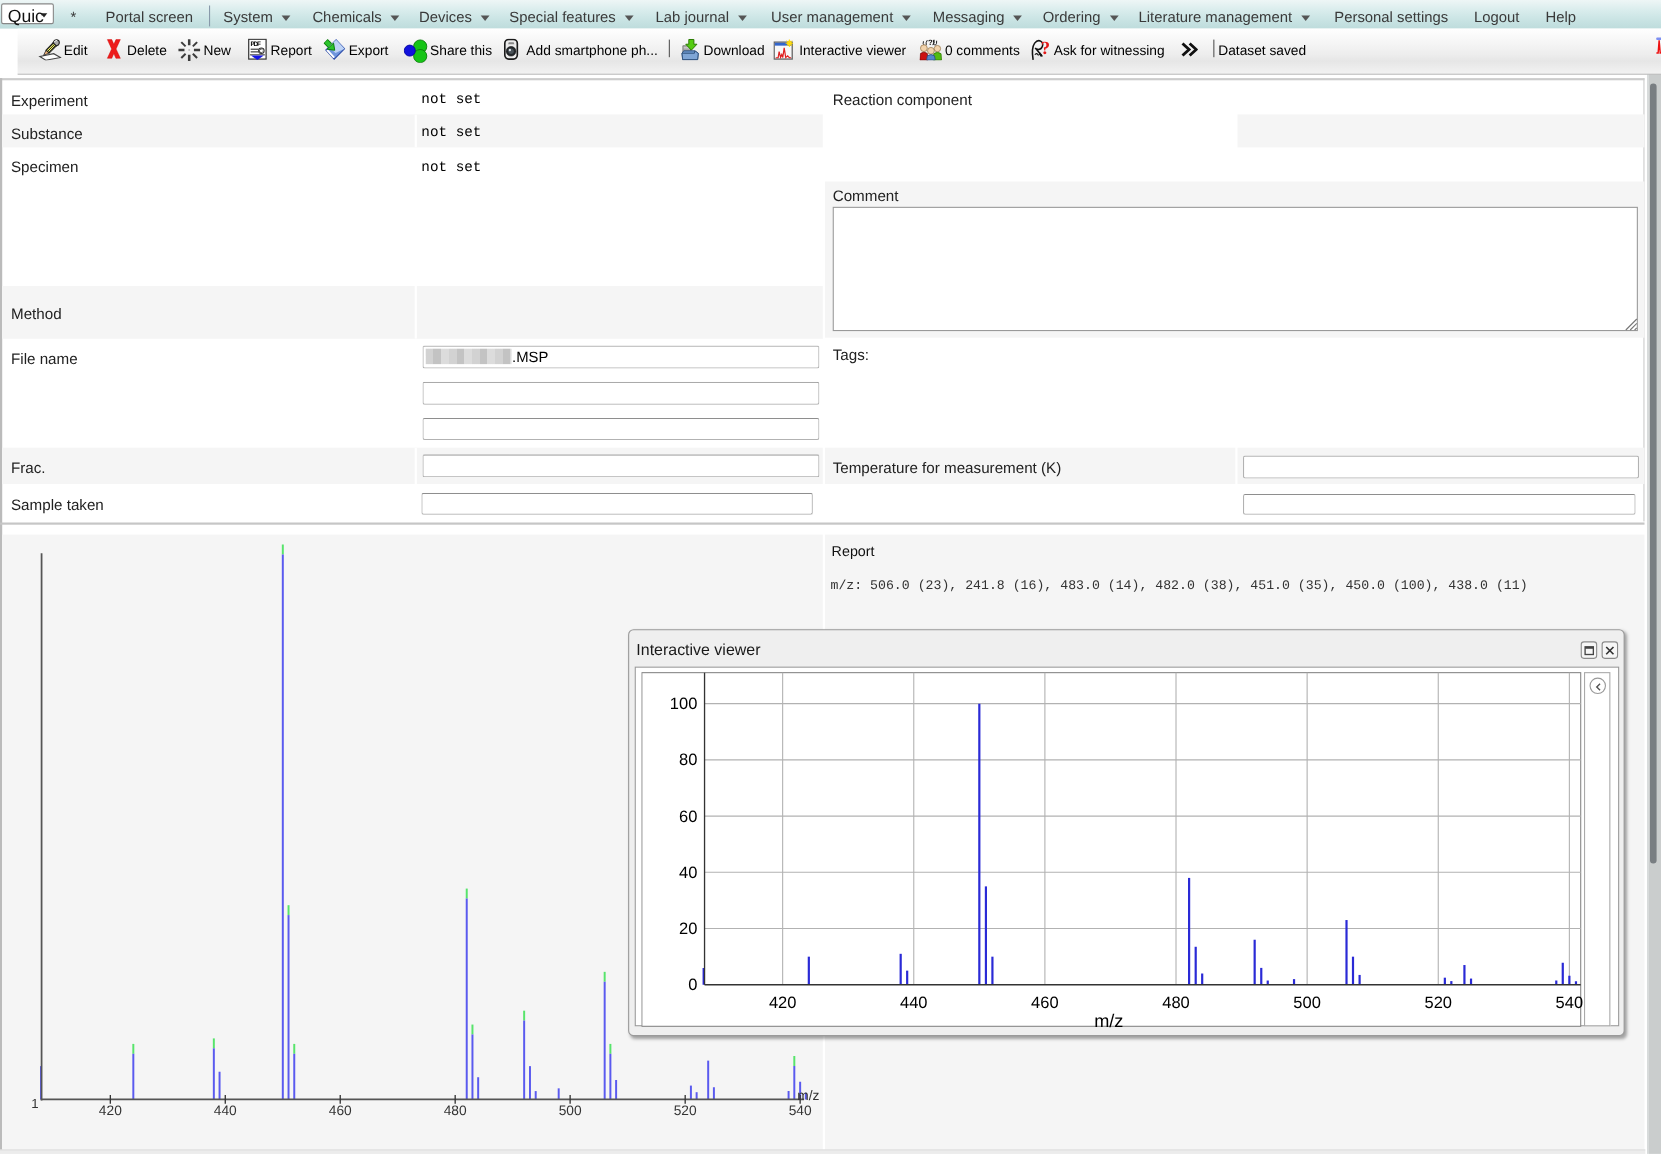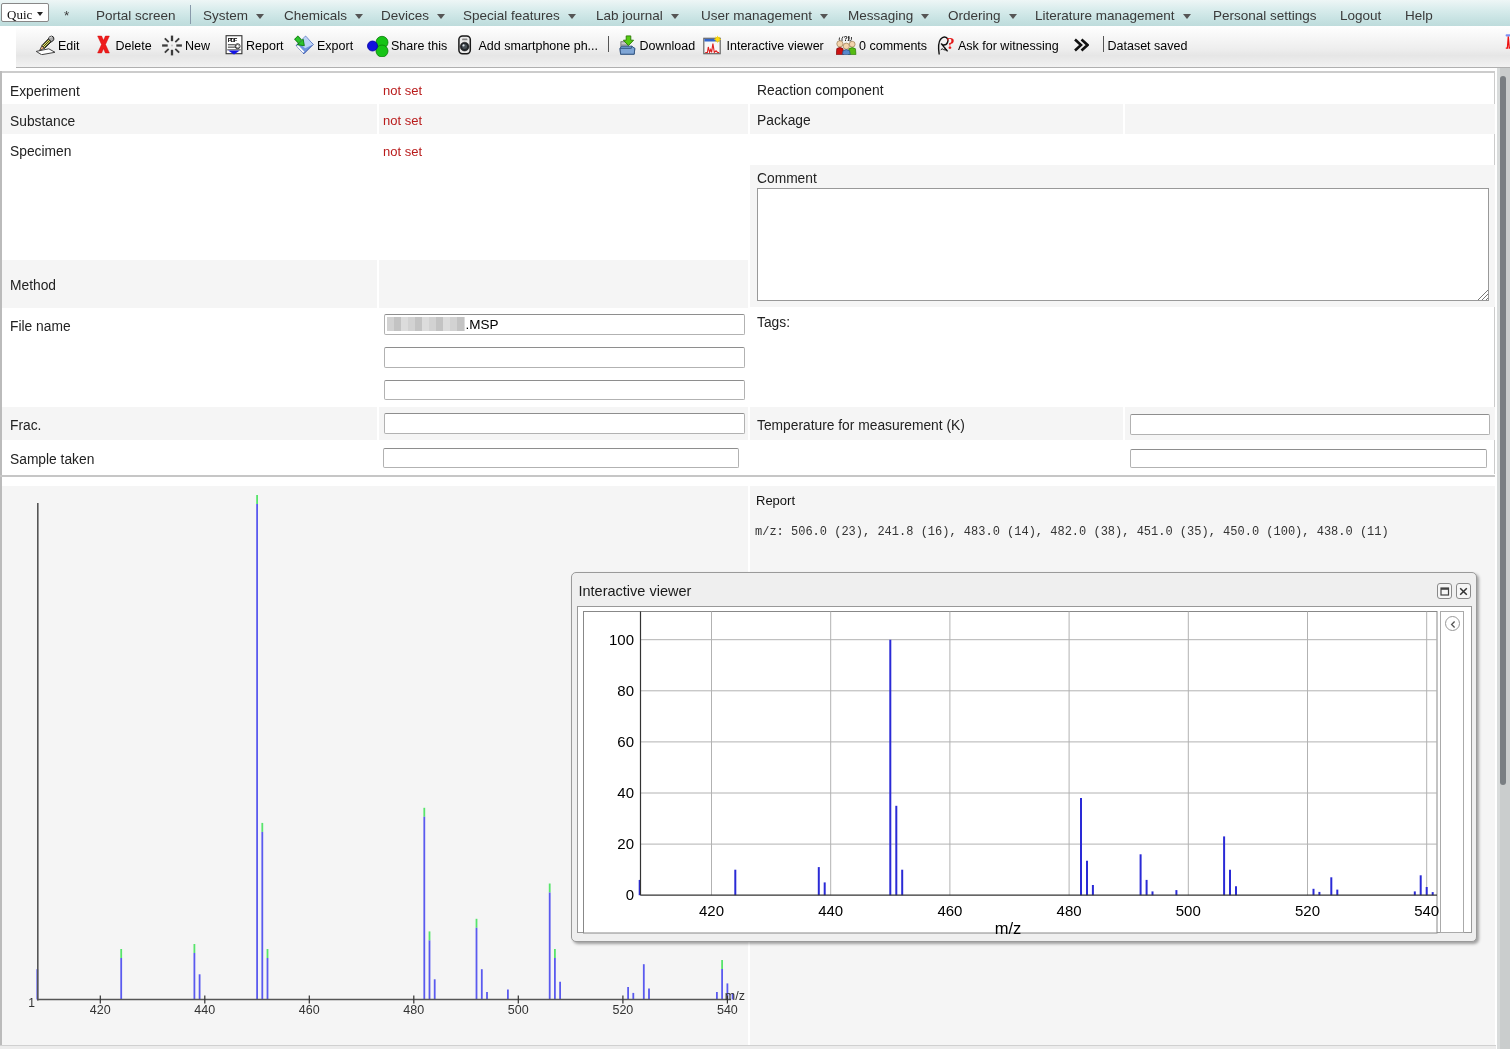--- a/index.html
+++ b/index.html
@@ -4,33 +4,33 @@
 * { margin:0; padding:0; box-sizing:border-box; }
 html,body { width:1510px; height:1049px; overflow:hidden; background:#fff;
   font-family:"Liberation Sans", sans-serif; }
 .abs { position:absolute; }
 #menubar { position:absolute; left:0; top:0; width:1510px; height:26px;
   background:linear-gradient(#eef6f6, #d8ecec 38%, #c8e3e3 72%, #bedcdc); }
 .mi { position:absolute; top:8px; font-size:13.5px; color:#3a3a3a; white-space:nowrap; }
 .arr { display:inline-block; width:0; height:0; border-left:4.5px solid transparent;
   border-right:4.5px solid transparent; border-top:5px solid #555; margin-left:8px; vertical-align:middle; }
 #quic { position:absolute; left:1px; top:3px; width:48px; height:19px; background:#fff;
-  border:1px solid #888; border-radius:2px; font-size:13px; color:#111; padding:3px 3px 0 5px;font-family:Liberation Serif, serif; }
+  border:1px solid #888; border-radius:2px; font-size:16px; color:#111; padding:3px 3px 0 5px; }
 #quic .arr { border-top-color:#222; border-left-width:3.8px; border-right-width:3.8px; border-top-width:4.5px;
   position:absolute; right:5px; top:8px; margin:0; }
 #toolbar { position:absolute; left:0; top:26px; width:1510px; height:42px;
   background:linear-gradient(#ffffff, #ededed 58%, #e6e6e6 72%, #f2f2f2); border-bottom:1px solid #b0b0b0;margin-left:16px; }
 .ti { position:absolute; top:13px; font-size:12.5px; color:#000; white-space:nowrap; }
 .ticon { position:absolute; top:9px; }
 .tsep { position:absolute; top:10px; width:1.5px; height:16px; background:#555; }
 #content { position:absolute; left:0; top:68px; width:1496px; height:981px; background:#fff; }
 .row { position:absolute; overflow:hidden; }
 .lbl { position:absolute; left:8px; font-size:13.8px; color:#222; }
 .lblr { position:absolute; left:7px; font-size:13.8px; color:#222; }
-.val { position:absolute; left:381px; font-size:13px; color:#b91c1c; }
+.val { position:absolute; left:381px; font-size:13px; color:#000000;font-family:Liberation Mono, monospace; }
 .inp { position:absolute; background:#fff; border:1px solid #b2b2b2; border-top-color:#8e8e8e; border-radius:2px; }
 .gray { background:#f5f5f5; }
 #ivwin { position:absolute; left:571px; top:572px; width:906px; height:370px; background:#efefef;
   border:1px solid #9a9a9a; border-radius:5px; box-shadow:2px 2px 3px rgba(0,0,0,0.35); }
 #ivtitle { position:absolute; left:6.5px; top:10px; font-size:14.5px; color:#1a1a1a; }
 .ivbtn { position:absolute; top:10px; width:15px; height:16px; background:#f6f6f6; border:1px solid #8a8a8a;
   border-radius:3px; text-align:center; }
 #ivcontent { position:absolute; left:5px; top:33px; width:895px; height:327px; background:#fff;
   border:1px solid #999; }
 #ivside { position:absolute; left:1440px; top:611px; width:24px; height:322px; background:#fff;
@@ -207,23 +207,20 @@
 <div class="abs" style="left:0;top:407.2px;width:1495px;height:1.5px;background:#c6c6c6"></div>
 <div class="inp" style="left:384px;top:246px;width:361px;height:20.5px"></div>
 <div class="inp" style="left:384px;top:279px;width:361px;height:20.5px"></div>
 <div class="inp" style="left:384px;top:312px;width:361px;height:20px"></div>
 <div class="inp" style="left:384px;top:345px;width:361px;height:20.5px"></div>
 <div class="inp" style="left:383px;top:379.5px;width:356px;height:20px"></div>
 <div class="abs" style="left:387px;top:249px;width:78px;height:14px;background:repeating-linear-gradient(90deg,#d2d2d2 0 7px,#c3c3c3 7px 14px,#dcdcdc 14px 21px),repeating-linear-gradient(0deg,rgba(255,255,255,0.3) 0 7px,rgba(0,0,0,0.05) 7px 14px)"></div>
 <div class="abs" style="left:465.5px;top:248.5px;font-size:13.5px;color:#000">.MSP</div>
 <div class="row" style="left:750px;top:5.5px;width:745px;height:30.5px">
       <div class="lblr" style="top:9.2px">Reaction component</div>
-    </div>
-<div class="row gray" style="left:750px;top:36px;width:372.5px;height:30px">
-      <div class="lblr" style="top:9.2px">Package</div>
     </div>
 <div class="row gray" style="left:1124.5px;top:36px;width:370.5px;height:30px"></div>
 <div class="row gray" style="left:750px;top:96.5px;width:745px;height:142.5px">
       <div class="lblr" style="top:6.2px">Comment</div>
     </div>
 <div class="abs" style="left:757px;top:120px;width:732px;height:113px;background:#fff;border:1px solid #999"></div>
 <svg class="abs" width="12" height="12" viewBox="0 0 12 12" style="left:1477px;top:220.5px">
       <path d="M11 1 L1 11 M11 5 L5 11 M11 9 L9 11" stroke="#777" stroke-width="1" fill="none"></path>
     </svg>
 <div class="abs lblr" style="left:757px;top:246.5px">Tags:</div>

